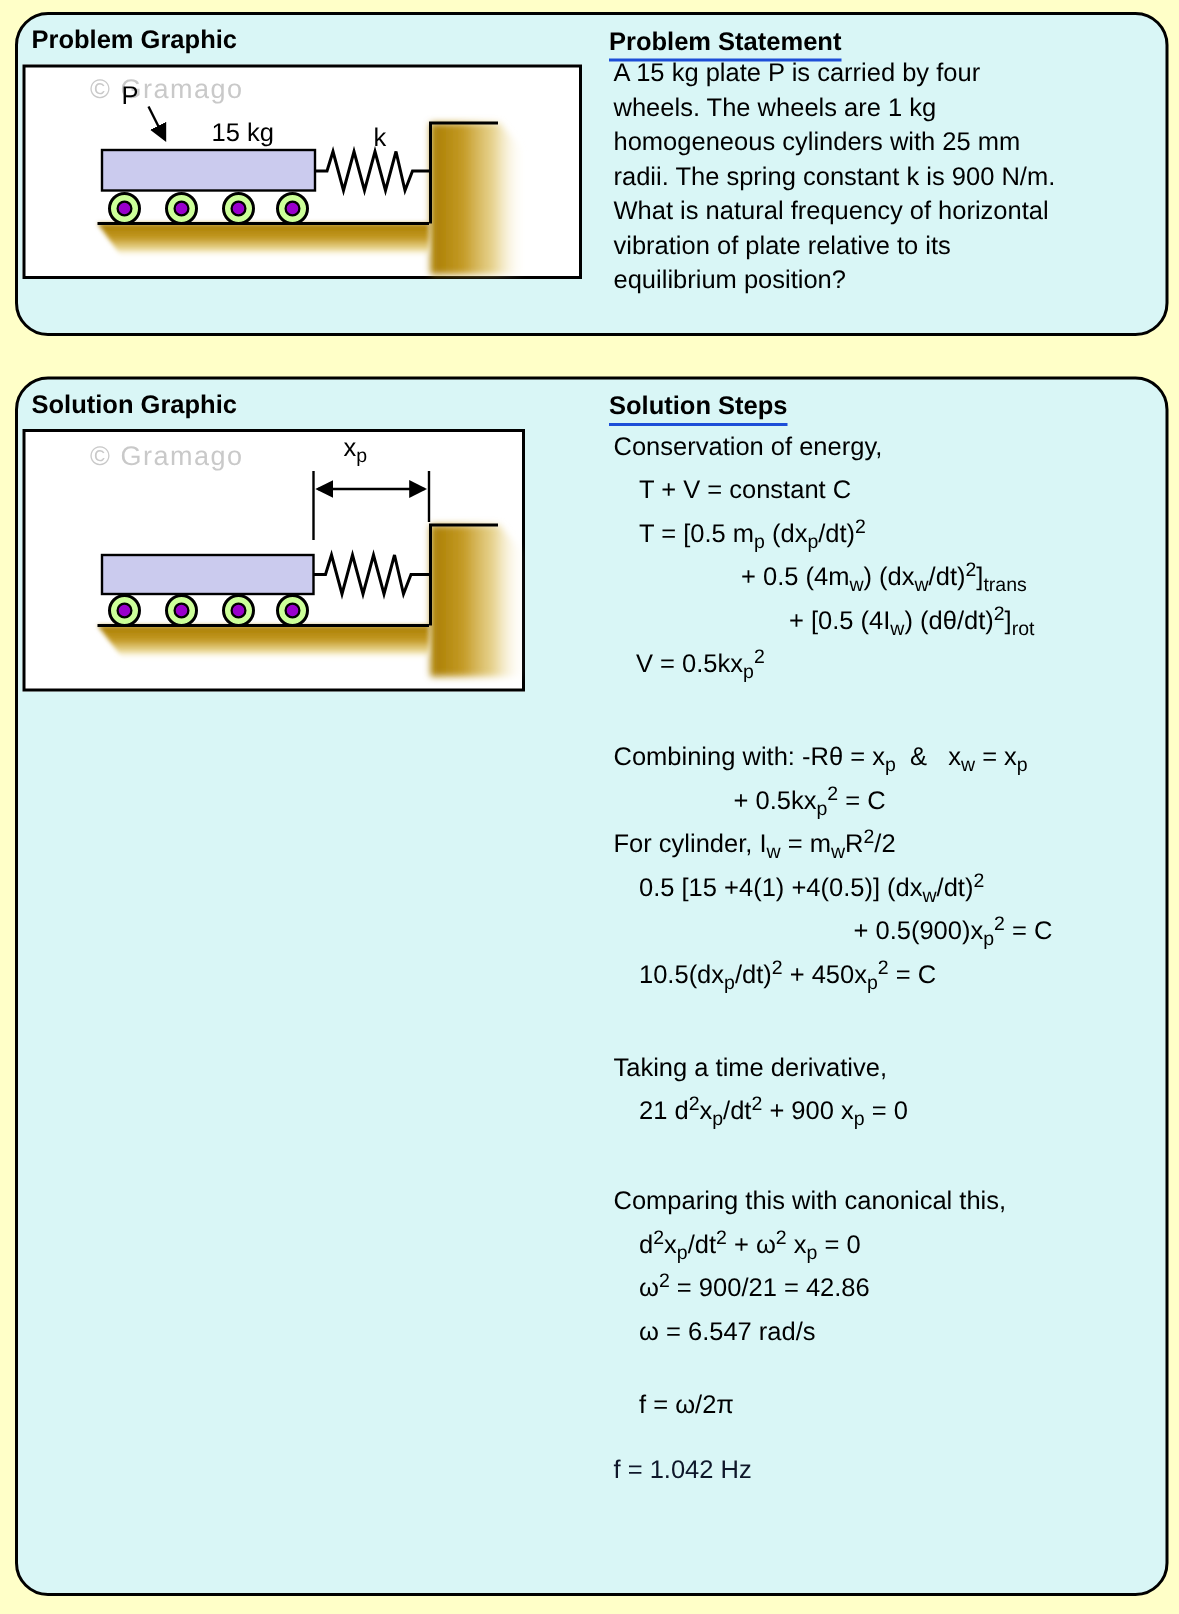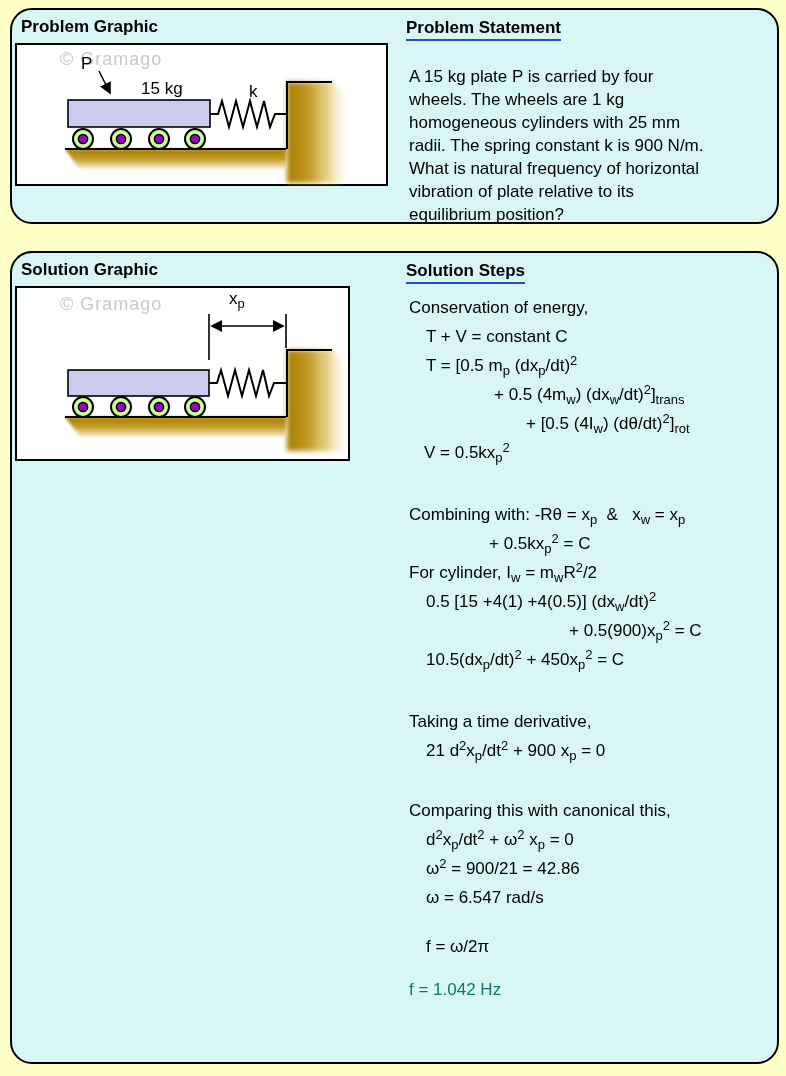--- a/index.html
+++ b/index.html
@@ -43,26 +43,26 @@
   #graphic-box-solution{left:3px;top:33px;width:335px;height:175px;}
   .graphic-box svg{position:absolute;left:-2px;top:-2px;}
   .diagram-label{
     position:absolute;font-size:17px;line-height:18px;white-space:nowrap;
   }
   .watermark{
     position:absolute;font-size:18px;letter-spacing:1px;
     color:var(--watermark,#C9C9C9);white-space:nowrap;
   }
   #stmt-lines{
-    position:absolute;left:397px;top:55px;width:372px;
+    position:absolute;left:397px;top:27px;width:372px;
     font-size:17px;
   }
   .stmt-line{height:23px;line-height:23px;white-space:pre;}
   #steps{
-    position:absolute;left:394px;top:40px;width:378px;
+    position:absolute;left:394px;top:30px;width:378px;
     font-size:17px;
   }
   .step-line{height:29px;line-height:29px;white-space:pre;box-sizing:border-box;}
   .step-line sub,.step-line sup,.diagram-label sub,.diagram-label sup{
     font-size:13px;line-height:0;position:relative;vertical-align:baseline;
   }
   .step-line sup{top:-6px;}
   .step-line sub,.diagram-label sub{top:4px;}
 </style>
 </head>
@@ -206,17 +206,17 @@
         <div class="step-line" style="padding-left: 20px;">0.5 [15 +4(1) +4(0.5)] (dx<sub>w</sub>/dt)<sup>2</sup></div>
         <div class="step-line" style="padding-left: 163px;">+ 0.5(900)x<sub>p</sub><sup>2</sup> = C</div>
         <div class="step-line" style="padding-left: 20px;">10.5(dx<sub>p</sub>/dt)<sup>2</sup> + 450x<sub>p</sub><sup>2</sup> = C</div>
         <div class="step-line" style="padding-left: 3px; margin-top: 33px;">Taking a time derivative,</div>
         <div class="step-line" style="padding-left: 20px;">21 d<sup>2</sup>x<sub>p</sub>/dt<sup>2</sup> + 900 x<sub>p</sub> = 0</div>
         <div class="step-line" style="padding-left: 3px; margin-top: 31px;">Comparing this with canonical this,</div>
         <div class="step-line" style="padding-left: 20px;">d<sup>2</sup>x<sub>p</sub>/dt<sup>2</sup> + ω<sup>2</sup> x<sub>p</sub> = 0</div>
         <div class="step-line" style="padding-left: 20px;">ω<sup>2</sup> = 900/21 = 42.86</div>
         <div class="step-line" style="padding-left: 20px;">ω = 6.547 rad/s</div>
         <div class="step-line" style="padding-left: 20px; margin-top: 20px;">f = ω/2π</div>
-        <div class="step-line" style="padding-left: 3px; margin-top: 14px; color: #0f766e;">f = 1.042 Hz</div>
+        <div class="step-line" style="padding-left: 3px; margin-top: 14px; color: #0f172a;">f = 1.042 Hz</div>
       </div>
   </div>
 
 </div>
 
 </body></html>

